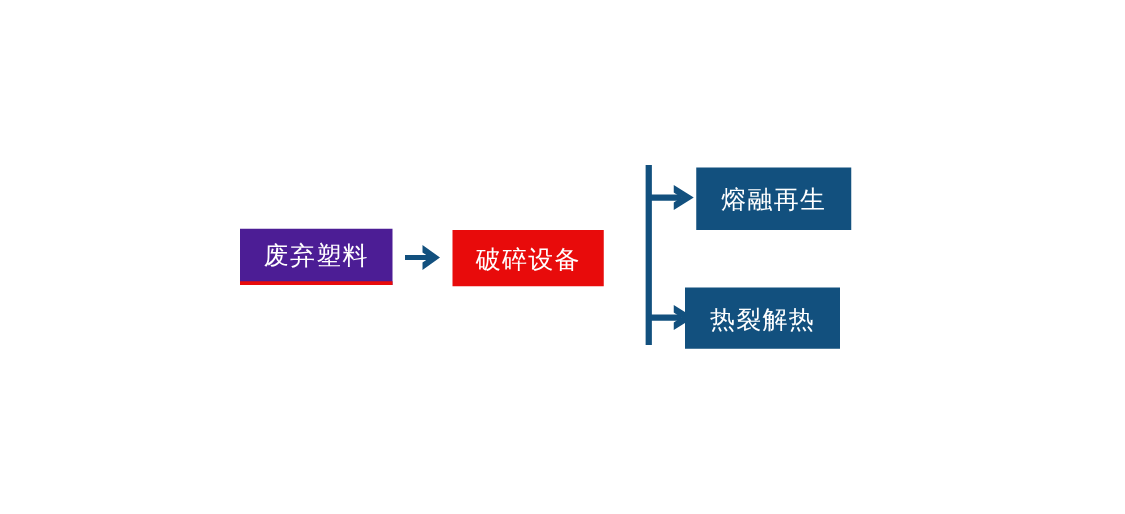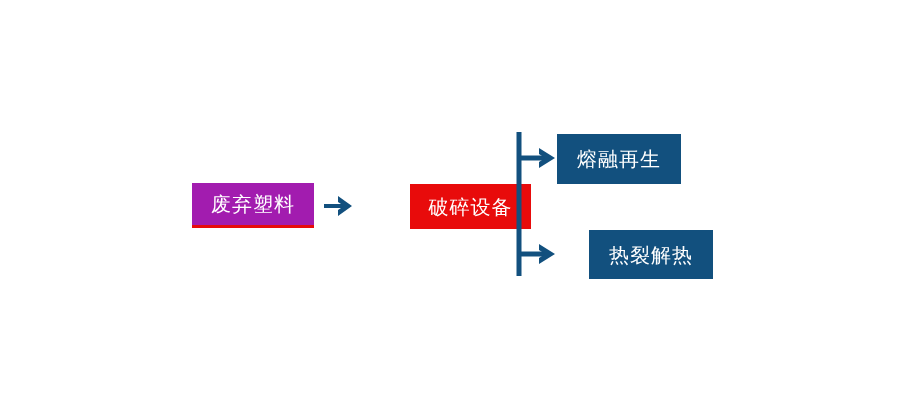--- a/index.html
+++ b/index.html
@@ -31,42 +31,41 @@
     line-height: 1;
     white-space: nowrap;
     font-family: "DejaVu Sans", "Liberation Sans", sans-serif;
   }
   
   #node-waste-plastic {
     left: 192px;
     top: 183px;
     width: 122px;
     height: 45px;
-    background: #a21caf;
+    background: #4c1d95;
     border-bottom: 3px solid #E80B0B;
   }
   
   #node-crusher {
     left: 362px;
     top: 184px;
     width: 121px;
     height: 45px;
     background: #E80B0B;
-    margin-left: 48px;
   }
   
   #node-melt-regeneration {
     left: 557px;
     top: 134px;
     width: 124px;
     height: 50px;
     background: #12507E;
   }
   #node-pyrolysis {
-    left: 589px;
+    left: 548px;
     top: 230px;
     width: 124px;
     height: 49px;
     background: #12507E;
   }
   
   #arrow-waste-to-crusher {
     position: absolute;
     left: 322px;
     top: 192px;

